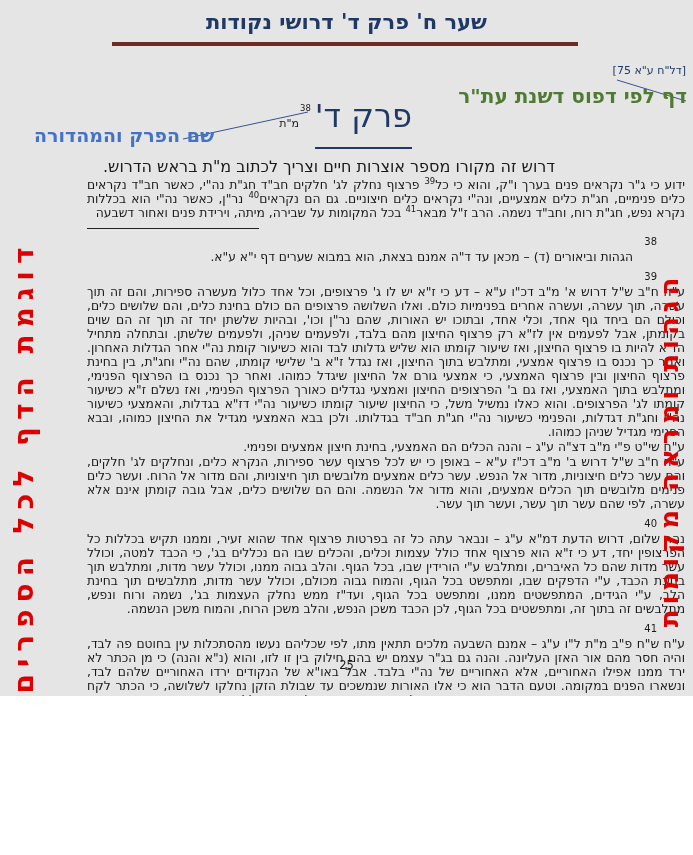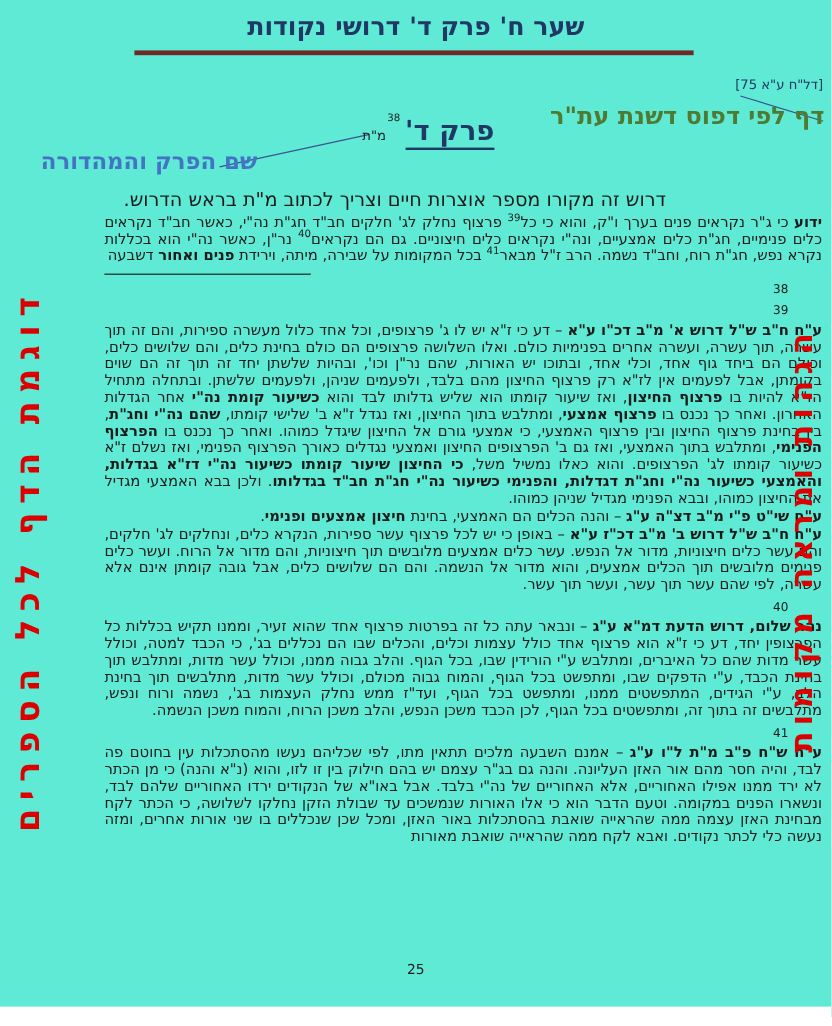--- a/index.html
+++ b/index.html
@@ -1,32 +1,32 @@
 <!DOCTYPE html>
 <html lang="he"><head>
 <meta charset="utf-8">
 <style>
   html,body{margin:0;padding:0;background:#fff;}
-  .page{position:relative;width:693px;height:839px;background:#5eead4;overflow:hidden;
+  .page{position:relative;width:693px;height:696px;background:#e5e5e5;overflow:hidden;
         direction:rtl;font-family:"DejaVu Sans",sans-serif;color:#1a1a1a;}
   .title{position:absolute;top:10px;left:0;right:0;margin:0;text-align:center;
          font-size:21px;font-weight:bold;color:#1f3864;}
   .rule{position:absolute;top:42px;left:112px;width:466px;height:4px;background:#6e2b25;}
   .dafref{position:absolute;top:64px;right:7px;font-size:11px;color:#1f3864;}
   .overlay{position:absolute;left:0;top:0;width:693px;height:855px;pointer-events:none;}
   .green-label{position:absolute;top:84px;right:6px;font-size:20px;font-weight:bold;color:#4e7b31;}
   .chapline{position:absolute;top:97px;right:281px;white-space:nowrap;}
-  .chap{font-size:23px;font-weight:bold;color:#1f3864;border-bottom:2px solid #1f3864;padding-bottom:0;}
+  .chap{font-size:32px;font-weight:normal;color:#1f3864;border-bottom:2px solid #1f3864;padding-bottom:12px;}
   .chap-ref{font-size:9px;vertical-align:16px;margin:0 4px 0 1px;color:#1a1a1a;}
   .mt{font-size:11px;color:#1a1a1a;}
   .blue-label{position:absolute;top:124px;left:34px;font-size:19px;font-weight:bold;color:#4472c4;}
   .intro{position:absolute;top:157px;left:60px;right:95px;text-align:center;font-size:16px;}
   .content{position:absolute;top:178px;right:8px;left:87px;}
   .para{margin:0;text-align:justify;font-size:12.3px;line-height:14px;}
-  .para b{font-weight:bold;}
+  .para b{font-weight:normal;}
   .para sup,.chapline sup{font-size:8.5px;line-height:0;}
   .sep{width:172px;height:1px;background:#222;margin:8px auto 2px 0;}
   .fnum{font-size:10px;line-height:11px;text-align:right;margin:7px 28px 3px 0;}
   .fn.indent{margin-right:52px;}
   .fn + .fn{margin-top:1px;}
   .vtext{position:absolute;transform:translate(-50%,-50%) rotate(-90deg);white-space:nowrap;
          font-weight:bold;color:#dd0000;}
   .vleft{left:23px;top:467px;font-size:28px;letter-spacing:7px;}
   .vright{left:669px;top:450px;font-size:26px;letter-spacing:5px;}
   .pagenum{position:absolute;bottom:24px;left:0;right:0;text-align:center;font-size:11.5px;}
@@ -54,20 +54,21 @@
 
   <div class="blue-label">שם הפרק והמהדורה</div>
 
   <div class="intro">דרוש זה מקורו מספר אוצרות חיים וצריך לכתוב מ"ת בראש הדרוש.</div>
 
   <div class="content">
     <p class="para main"><b>ידוע</b><span> כי ג"ר נקראים פנים בערך ו"ק, והוא כי כל</span><sup>39</sup><span> פרצוף נחלק לג' חלקים חב"ד חג"ת נה"י, כאשר חב"ד נקראים כלים פנימיים, חג"ת כלים אמצעיים, ונה"י נקראים כלים חיצוניים. גם הם נקראים</span><sup>40</sup><span> נר"ן, כאשר נה"י הוא בכללות נקרא נפש, חג"ת רוח, וחב"ד נשמה. הרב ז"ל מבאר</span><sup>41</sup><span> בכל המקומות על שבירה, מיתה, וירידת </span><b>פנים ואחור</b><span> דשבעה</span></p>
     <div class="sep"></div>
     <div id="footnotes">
         <div class="fnum">38</div>
+        <p class="para fn indent"><b>הגהות וביאורים (ד)</b><span> – מכאן עד ד"ה אמנם בצאת, הוא במבוא שערים דף י"א ע"א.</span></p>
         <div class="fnum">39</div>
         <p class="para fn"><b>ע"ח ח"ב ש"ל דרוש א' מ"ב דכ"ו ע"א</b><span> – דע כי ז"א יש לו ג' פרצופים, וכל אחד כלול מעשרה ספירות, והם זה תוך עשרה, תוך עשרה, ועשרה אחרים בפנימיות כולם. ואלו השלושה פרצופים הם כולם בחינת כלים, והם שלושים כלים, וכולם הם ביחד גוף אחד, וכלי אחד, ובתוכו יש האורות, שהם נר"ן וכו', ובהיות שלשתן יחד זה תוך זה הם שוים בקומתן, אבל לפעמים אין לז"א רק פרצוף החיצון מהם בלבד, ולפעמים שניהן, ולפעמים שלשתן. ובתחלה מתחיל הז"א להיות בו </span><b>פרצוף החיצון</b><span>, ואז שיעור קומתו הוא שליש גדלותו לבד והוא </span><b>כשיעור קומת נה"י</b><span> אחר הגדלות האחרון. ואחר כך נכנס בו </span><b>פרצוף אמצעי</b><span>, ומתלבש בתוך החיצון, ואז נגדל ז"א ב' שלישי קומתו, </span><b>שהם נה"י וחג"ת</b><span>, בין בחינת פרצוף החיצון ובין פרצוף האמצעי, כי אמצעי גורם אל החיצון שיגדל כמוהו. ואחר כך נכנס בו </span><b>הפרצוף הפנימי</b><span>, ומתלבש בתוך האמצעי, ואז גם ב' הפרצופים החיצון ואמצעי נגדלים כאורך הפרצוף הפנימי, ואז נשלם ז"א כשיעור קומתו לג' הפרצופים. והוא כאלו נמשיל משל, </span><b>כי החיצון שיעור קומתו כשיעור נה"י דז"א בגדלות, והאמצעי כשיעור נה"י וחג"ת דגדלות, והפנימי כשיעור נה"י חג"ת חב"ד בגדלותו</b><span>. ולכן בבא האמצעי מגדיל את החיצון כמוהו, ובבא הפנימי מגדיל שניהן כמוהו.</span></p>
         <p class="para fn"><b>ע"ח שי"ט פ"י מ"ב דצ"ה ע"ג</b><span> – והנה הכלים הם האמצעי, בחינת </span><b>חיצון אמצעים ופנימי</b><span>.</span></p>
         <p class="para fn"><b>ע"ח ח"ב ש"ל דרוש ב' מ"ב דכ"ז ע"א</b><span> – באופן כי יש לכל פרצוף עשר ספירות, הנקרא כלים, ונחלקים לג' חלקים, והם עשר כלים חיצוניות, מדור אל הנפש. עשר כלים אמצעים מלובשים תוך חיצוניות, והם מדור אל הרוח. ועשר כלים פנימים מלובשים תוך הכלים אמצעים, והוא מדור אל הנשמה. והם הם שלושים כלים, אבל גובה קומתן אינם אלא עשרה, לפי שהם עשר תוך עשר, ועשר תוך עשר.</span></p>
         <div class="fnum">40</div>
         <p class="para fn"><b>נהר שלום, דרוש הדעת דמ"א ע"ג</b><span> – ונבאר עתה כל זה בפרטות פרצוף אחד שהוא זעיר, וממנו תקיש בכללות כל הפרצופין יחד, דע כי ז"א הוא פרצוף אחד כולל עצמות וכלים, והכלים שבו הם נכללים בג', כי הכבד למטה, וכולל עשר מדות שהם כל האיברים, ומתלבש ע"י הורידין שבו, בכל הגוף. והלב גבוה ממנו, וכולל עשר מדות, ומתלבש תוך בחינת הכבד, ע"י הדפקים שבו, ומתפשט בכל הגוף, והמוח גבוה מכולם, וכולל עשר מדות, מתלבשים תוך בחינת הלב, ע"י הגידים, המתפשטים ממנו, ומתפשט בכל הגוף, ועד"ז ממש נחלק העצמות בג', נשמה ורוח ונפש, מתלבשים זה בתוך זה, ומתפשטים בכל הגוף, לכן הכבד משכן הנפש, והלב משכן הרוח, והמוח משכן הנשמה.</span></p>
         <div class="fnum">41</div>
         <p class="para fn"><b>ע"ח ש"ח פ"ב מ"ת ל"ו ע"ג</b><span> – אמנם השבעה מלכים תתאין מתו, לפי שכליהם נעשו מהסתכלות עין בחוטם פה לבד, והיה חסר מהם אור האזן העליונה. והנה גם בג"ר עצמם יש בהם חילוק בין זו לזו, והוא (נ"א והנה) כי מן הכתר לא ירד ממנו אפילו האחוריים, אלא האחוריים של נה"י בלבד. אבל באו"א של הנקודים ירדו האחוריים שלהם לבד, ונשארו הפנים במקומה. וטעם הדבר הוא כי אלו האורות שנמשכים עד שבולת הזקן נחלקו לשלושה, כי הכתר לקח מבחינת האזן עצמה ממה שהראייה שואבת בהסתכלות באור האזן, ומכל שכן שנכללים בו שני אורות אחרים, ומזה נעשה כלי לכתר נקודים. ואבא לקח ממה שהראייה שואבת מאורות</span></p>
       </div>
   </div>

